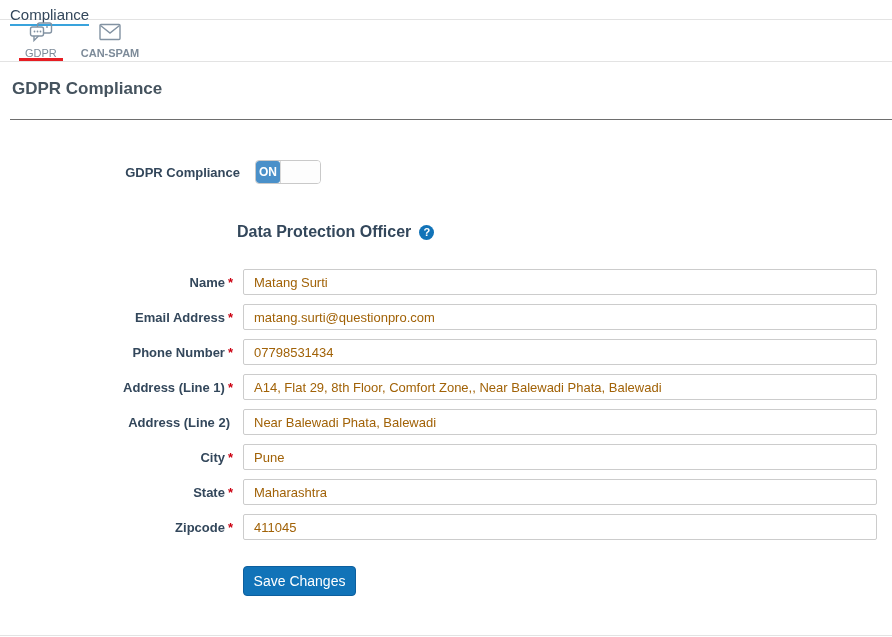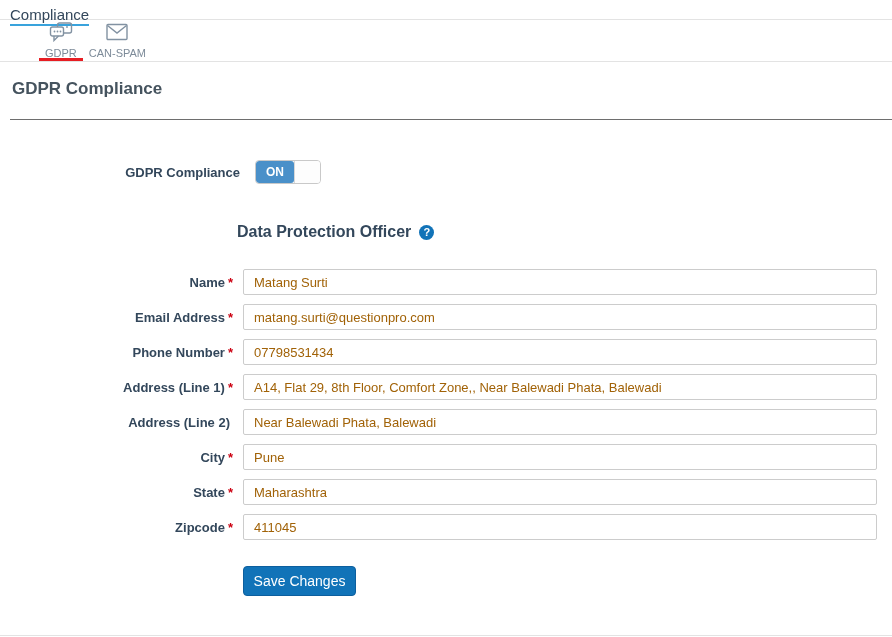--- a/index.html
+++ b/index.html
@@ -5,38 +5,38 @@
   * { margin:0; padding:0; box-sizing:border-box; }
   html,body { width:892px; height:637px; background:#fff;
     font-family:"Liberation Sans", sans-serif; overflow:hidden; position:relative; }
 
   
   .crumb-bar { height:20px; padding:6px 0 0 10px; border-bottom:1px solid #e3e3e3; }
   .crumb { display:inline-block; font-size:15px; color:#33475b;
     border-bottom:2px solid var(--link_underline,#39a3dc); padding-bottom:1px; cursor:pointer; }
 
   
-  .tabbar { height:42px; border-bottom:1px solid #e3e3e3; display:flex; padding-left:39px; }
+  .tabbar { height:42px; border-bottom:1px solid #e3e3e3; display:flex; padding-left:19px; }
   .tab { display:flex; flex-direction:column; align-items:center; justify-content:center;
     gap:3px; padding:2px 6px 0 6px; min-width:40px; border-bottom:3px solid transparent;
     color:#7d8b99; font-size:11px; cursor:pointer; }
   .tab.active { border-bottom-color:var(--tab_active_red,#e71d23); }
-  .tab + .tab { margin-left:0; }
+  .tab + .tab { margin-left:12px;font-weight:bold; }
   .tab svg { stroke:#8292a2; fill:none; stroke-width:1.4; }
 
   
   .page-title { margin:17px 0 0 12px; font-size:17px; font-weight:bold; color:#45535e; }
   .dark-divider { margin:20px 0 0 10px; border-top:1px solid #6e6e6e; }
 
   
   .toggle-row { margin-top:40px; display:flex; align-items:center; }
   .toggle-label { width:240px; text-align:right; font-size:13px; font-weight:bold; color:var(--heading_text,#33475b); }
   .toggle { margin-left:15px; width:66px; height:24px; border:1px solid #c9c9c9;
     border-radius:4px; display:flex; overflow:hidden; background:#fdfdfd; cursor:pointer; }
-  .toggle-on { width:38px; background:var(--toggle_blue,#4a90c9); color:#fff; font-size:12px;
+  .toggle-on { width:24px; background:var(--toggle_blue,#4a90c9); color:#fff; font-size:12px;
     font-weight:bold; display:flex; align-items:center; justify-content:center; border-radius:3px; }
   .toggle-knob { flex:1; background:#fdfdfd; border-left:1px solid #d8d8d8; }
 
   
   .section-heading { margin:39px 0 4px 237px; display:flex; align-items:center; gap:8px;
     font-size:16px; font-weight:bold; color:var(--heading_text,#33475b); }
   .help-icon { width:15px; height:15px; border-radius:50%; background:var(--accent_blue,#1173b8);
     color:#fff; font-size:11px; font-weight:bold; line-height:15px; text-align:center; cursor:pointer; }
 
   

